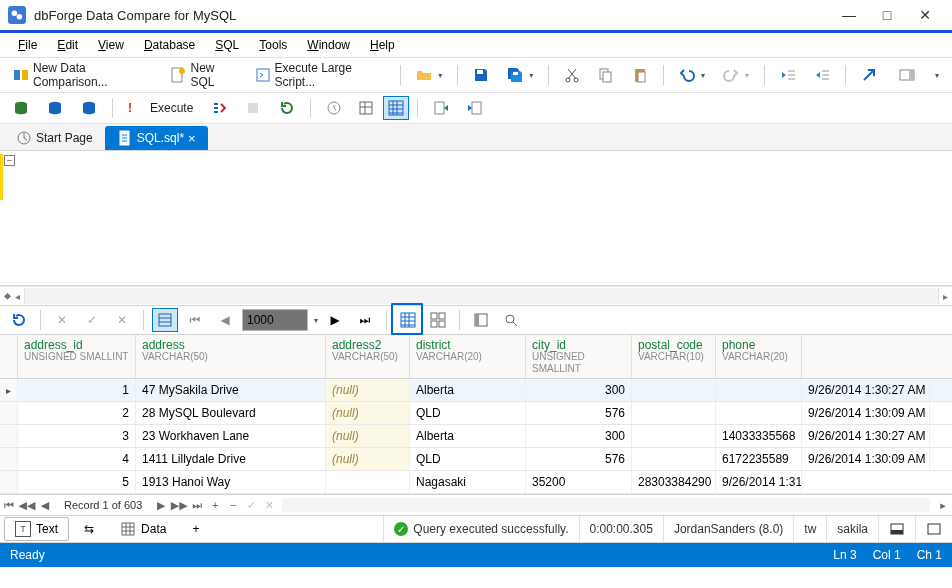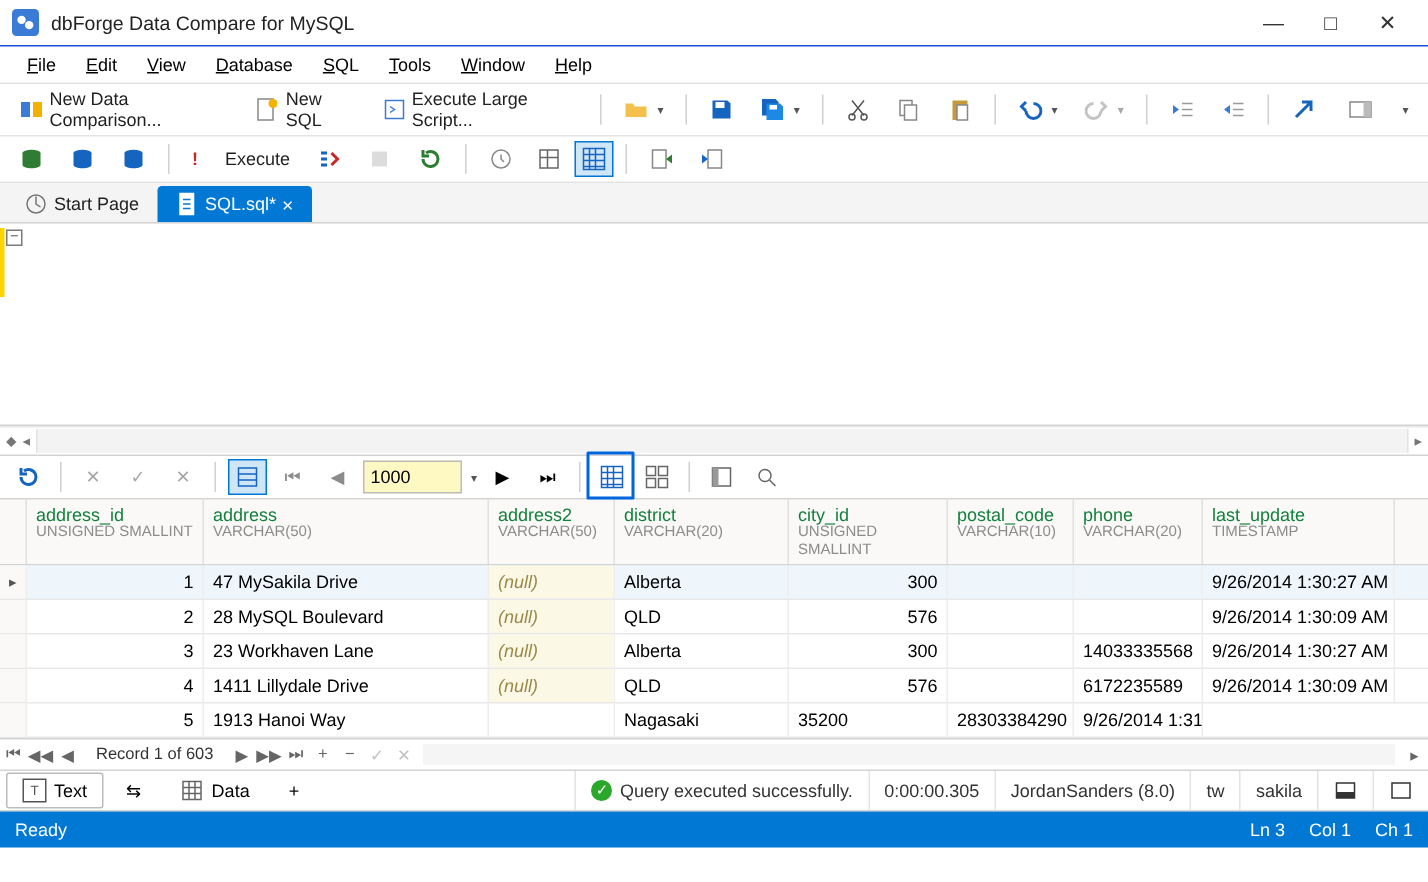--- a/index.html
+++ b/index.html
@@ -1,16 +1,16 @@
 <!DOCTYPE html>
 <html><head>
 <meta charset="utf-8">
 <style>
 html,body{margin:0;padding:0;font-family:"Segoe UI",Tahoma,sans-serif;font-size:12px;color:#000;background:#fff;width:952px;height:588px;overflow:hidden}
-.titlebar{height:30px;background:#fff;display:flex;align-items:center;padding:0 8px;border-bottom:1px solid #1d4ed8}
+.titlebar{height:30px;background:#fff;display:flex;align-items:center;padding:0 8px;border-bottom:3px solid #1d4ed8}
 .app-icon{width:18px;height:18px;background:#3a7bd5;border-radius:3px;display:flex;align-items:center;justify-content:center;margin-right:8px}
 .app-icon svg{width:14px;height:14px;fill:#fff}
 .titlebar-title{flex:1;font-size:13px;color:#222}
 .win-btn{width:38px;height:30px;display:flex;align-items:center;justify-content:center;font-size:14px;color:#333;cursor:pointer}
 .menubar{height:24px;display:flex;align-items:center;padding:0 8px;border-bottom:1px solid #e3e3e3}
 .menubar span{padding:0 10px;cursor:pointer}
 .menubar span u{text-decoration:underline}
 .toolbar{height:34px;display:flex;align-items:center;padding:0 6px;border-bottom:1px solid #e3e3e3;gap:4px}
 .tb-btn{height:24px;padding:0 6px;display:flex;align-items:center;gap:4px;cursor:pointer;border:1px solid transparent;font-size:12px;color:#1f1f1f}
 .tb-sep{width:1px;height:20px;background:#d0d0d0;margin:0 4px}
@@ -27,21 +27,21 @@
 .tab .close{font-size:13px}
 .editor{position:relative;height:134px;border-bottom:1px solid #d3d3d3;font-family:Consolas,monospace;font-size:14px;padding-left:22px}
 .editor .marker{position:absolute;left:4px;top:4px;width:9px;height:9px;border:1px solid #7a7a7a;font-size:9px;line-height:8px;text-align:center;color:#666;background:#fff}
 .editor .bar{position:absolute;left:0;top:3px;width:3px;height:46px;background:#ffd400}
 .editor pre{margin:0;padding:4px 0 0 0;line-height:18px;white-space:pre}
 .kw{color:#0000cd}
 .caret-line{display:block;background:#eef2ff}
 .hscroll{height:18px;display:flex;align-items:center;border-top:1px solid #e8e8e8;border-bottom:1px solid #d3d3d3;font-size:10px;color:#777;padding:0 4px}
 .hscroll .track{flex:1;height:16px;background:#f3f3f3;border-left:1px solid #e3e3e3;border-right:1px solid #e3e3e3;margin:0 4px;position:relative}
 .midbar{height:28px;display:flex;align-items:center;padding:0 6px;gap:4px;border-bottom:1px solid #d3d3d3;position:relative}
-.midbar .paging-box{width:56px;height:20px;border:1px solid #bbb;background:#fef9c3;font-size:12px;padding:0 4px}
+.midbar .paging-box{width:56px;height:20px;border:1px solid #bbb;background:#737373;font-size:12px;padding:0 4px}
 .grid{border-bottom:1px solid #d3d3d3}
 .ghead,.grow{display:grid;grid-template-columns:18px 118px 190px 84px 116px 106px 84px 86px 128px}
 .ghead{background:#faf9f8;border-bottom:1px solid #d3d3d3}
 .ghead .c{padding:4px 6px 3px 6px;border-right:1px solid #e0e0e0;line-height:12px}
 .ghead .hname{font-size:12px;color:#15803d}
 .ghead .htype{font-size:10px;color:#8c8c8c}
 .grow{border-bottom:1px solid #e8e8e8;height:22px;font-size:12px}
 .grow .c{padding:0 6px;border-right:1px solid #eee;display:flex;align-items:center;overflow:hidden;white-space:nowrap}
 .grow .c.num{justify-content:flex-end}
 .grow.current{background:#eef5fb}
@@ -438,24 +438,20 @@
         <div class="htype">UNSIGNED SMALLINT</div>
       </div>
     <div class="c">
         <div class="hname">postal_code</div>
         <div class="htype">VARCHAR(10)</div>
       </div>
     <div class="c">
         <div class="hname">phone</div>
         <div class="htype">VARCHAR(20)</div>
       </div>
-    <div class="c">
-        <div class="hname">last_update</div>
-        <div class="htype">TIMESTAMP</div>
-      </div>
   </div>
   <div id="gbody">
       <div class="grow current">
         <div class="c rowhdr">▸</div>
         <div class="c num">1</div>
         <div class="c">47 MySakila Drive</div>
         <div class="c" style="padding:0">
           <span class="null" style="padding:0 6px">(null)</span>
         </div>
         <div class="c">Alberta</div>

